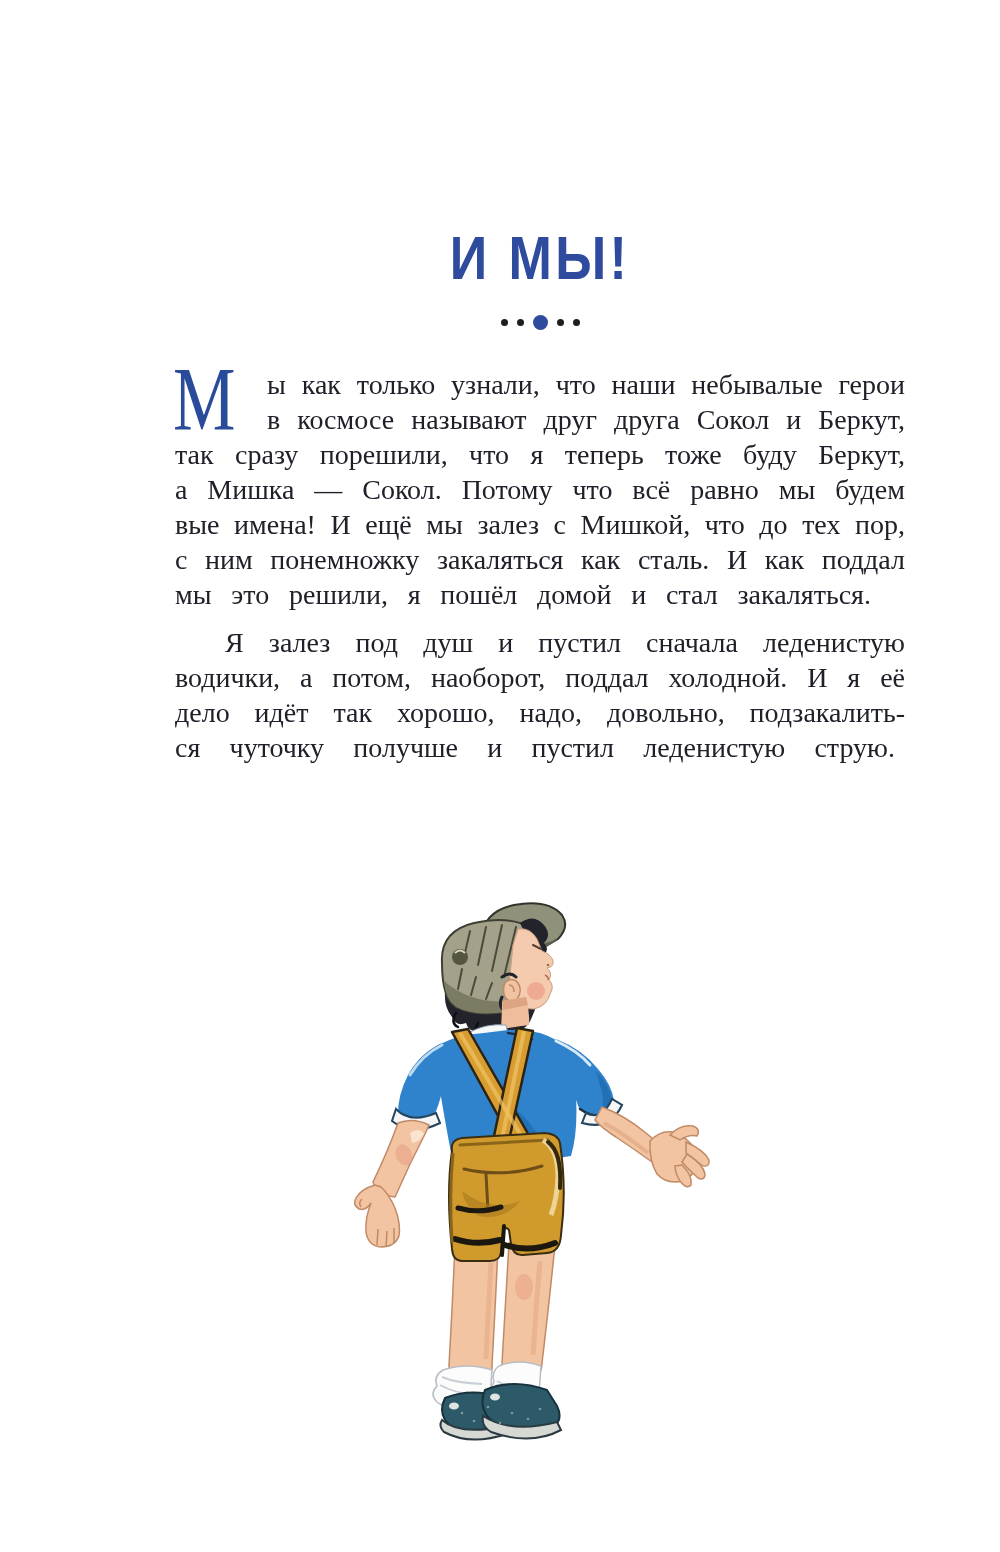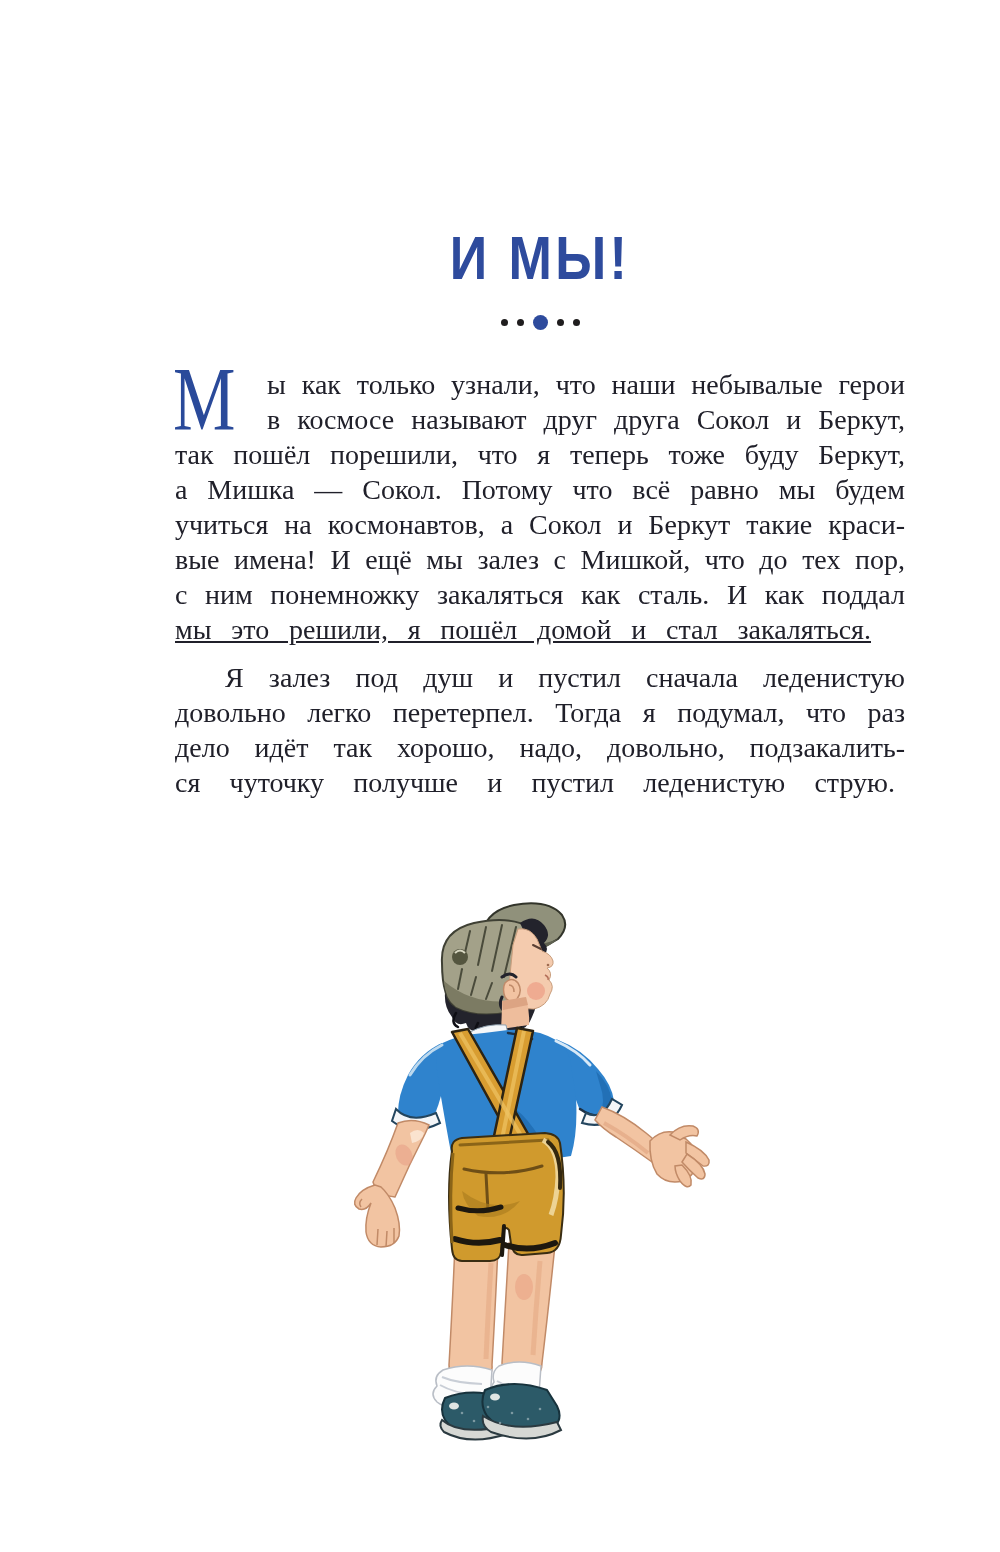--- a/index.html
+++ b/index.html
@@ -34,21 +34,21 @@
   }
   .line { height:35px; text-align:justify; text-align-last:justify; }
   .p1 { position:relative; }
   .p1 .dropcap {
     position:absolute; left:-2px; top:-12px;
     font-size:90px; line-height:1;
     color:var(--dropcap_blue, #2a4a9a);
     transform:scaleX(.78); transform-origin:left top;
   }
   .p1 .line.indented { margin-left:92px; }
-  .p1 .line.end { margin-right:34px;text-decoration:underline; }
+  .p1 .line.end { margin-right:34px; }
   .p2 { margin-top:13px; }
   .p2 .line.first { text-indent:50px; }
   .p2 .line.end { margin-right:10px; }
 
   .illustration {
     position:absolute; left:352px; top:893px; width:360px; height:560px;
   }
 </style>
 </head>
 <body>
@@ -61,30 +61,29 @@
   <span class="dot large"></span>
   <span class="dot small"></span>
   <span class="dot small"></span>
 </div>
 
 <div class="text-block">
   <div class="p1">
     <span class="dropcap">М</span>
     <div class="line indented">ы как только узнали, что наши небывалые герои</div>
     <div class="line indented">в космосе называют друг друга Сокол и Беркут,</div>
-    <div class="line">так пошёл порешили, что я теперь тоже буду Беркут,</div>
+    <div class="line">так сразу порешили, что я теперь тоже буду Беркут,</div>
     <div class="line">а Мишка — Сокол. Потому что всё равно мы будем</div>
-    <div class="line">учиться на космонавтов, а Сокол и Беркут такие краси-</div>
     <div class="line">вые имена! И ещё мы залез с Мишкой, что до тех пор,</div>
     <div class="line">с ним понемножку закаляться как сталь. И как поддал</div>
     <div class="line end">мы это решили, я пошёл домой и стал закаляться.</div>
   </div>
   <div class="p2">
     <div class="line first">Я залез под душ и пустил сначала леденистую</div>
-    <div class="line">довольно легко перетерпел. Тогда я подумал, что раз</div>
+    <div class="line">водички, а потом, наоборот, поддал холодной. И я её</div>
     <div class="line">дело идёт так хорошо, надо, довольно, подзакалить-</div>
     <div class="line end">ся чуточку получше и пустил леденистую струю.</div>
   </div>
 </div>
 
 <svg class="illustration" viewBox="0 0 360 560" xmlns="http://www.w3.org/2000/svg" aria-hidden="true">
 
   <path d="M94,92 Q90,112 100,124 Q104,134 114,130 Q118,142 130,136 Q136,146 148,140 Q156,146 164,138 Q176,136 180,124 Q186,112 186,92 Q140,116 94,92 Z" fill="#23232c"></path>
   <path d="M104,120 Q98,130 106,134 M126,130 Q120,140 128,144 M150,134 Q144,144 152,146 M170,128 Q166,138 174,140" stroke="#0e0e14" stroke-width="2.5" fill="none" stroke-linecap="round"></path>
 

